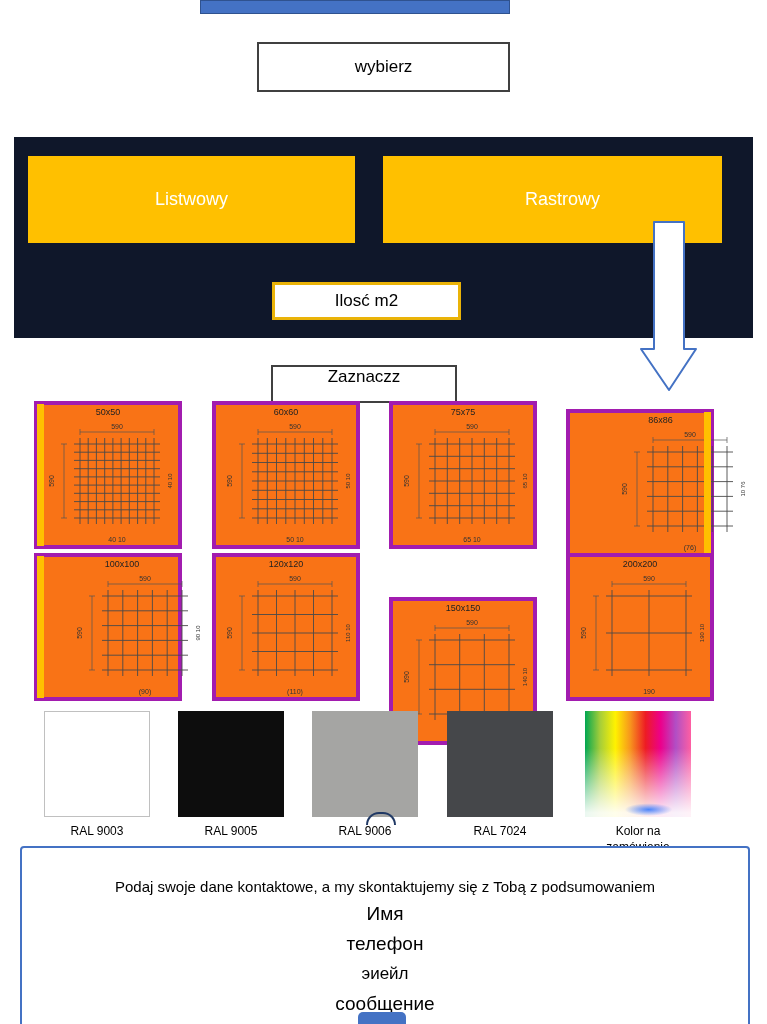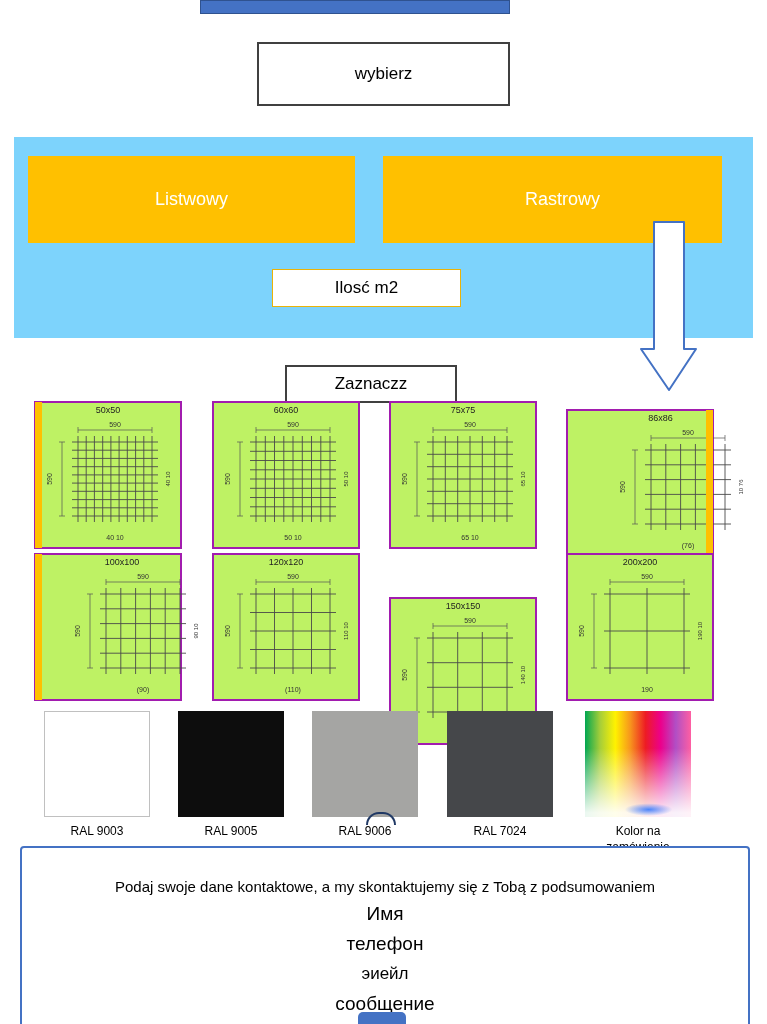--- a/index.html
+++ b/index.html
@@ -3,37 +3,37 @@
 <meta charset="utf-8">
 <style>
   * { box-sizing: border-box; margin: 0; padding: 0; }
   html, body { background: #ffffff; }
   body { font-family: "Liberation Sans", sans-serif; color: #000; }
   .page { position: relative; width: 767px; height: 1024px; background: #fff; overflow: hidden; margin: 0 auto; }
   .abs { position: absolute; }
 
   .top-bar { left: 200px; top: 0; width: 310px; height: 14px; background: #4472C4; border: 1px solid #2f528f; }
 
-  .wybierz-box { left: 257px; top: 42px; width: 253px; height: 64px; background: #fff;
+  .wybierz-box { left: 257px; top: 42px; width: 253px; height: 50px; background: #fff;
     border: 2px solid #404040; display: flex; align-items: center; justify-content: center; font-size: 17px; }
 
-  .blue-panel { left: 14px; top: 137px; width: 739px; height: 201px; background: #7dd3fc; }
+  .blue-panel { left: 14px; top: 137px; width: 739px; height: 201px; background: #0f172a; }
   .opt-btn { position: absolute; background: #FFC000; color: #ffffff; display: flex; align-items: center;
     justify-content: center; font-size: 18px; cursor: pointer; }
   .listwowy { left: 14px; top: 19px; width: 327px; height: 87px; }
   .rastrowy { left: 369px; top: 19px; width: 339px; height: 87px; padding-left: 20px; }
-  .ilosc-box { position: absolute; left: 258px; top: 132px; width: 189px; height: 38px; background: #fff;
-    border: 1px solid #eab308; display: flex; align-items: center; justify-content: center; font-size: 17px; color: #000; }
+  .ilosc-box { position: absolute; left: 258px; top: 145px; width: 189px; height: 38px; background: #fff;
+    border: 3px solid #eab308; display: flex; align-items: center; justify-content: center; font-size: 17px; color: #000; }
 
   .arrow-svg { left: 638px; top: 221px; z-index: 5; }
 
-  .zaznacz-box { left: 285px; top: 365px; width: 172px; height: 38px; background: #fff;
-    border: 2px solid #404040; display: flex; align-items: center; justify-content: center; font-size: 17px; }
-
-  .grid-card { position: absolute; width: 148px; height: 148px; background: #bef264; border: 2px solid #a21caf; cursor: pointer; }
+  .zaznacz-box { left: 271px; top: 365px; width: 186px; height: 38px; background: #fff;
+    border: 2px solid #404040; display: flex; justify-content: center; font-size: 17px; }
+
+  .grid-card { position: absolute; width: 148px; height: 148px; background: #f97316; border: 4px solid #a21caf; cursor: pointer; }
   .card-title { text-align: center; font-size: 9px; color: #222; height: 15px; line-height: 15px; }
   .card-svg { display: block; }
   .accent { position: absolute; top: -1px; bottom: -1px; width: 7px; background: #FFC000; }
   .accent.left { left: -1px; }
   .accent.right { right: -1px; }
 
   .swatch-wrap { position: absolute; top: 711px; width: 106px; }
   .swatch { width: 106px; height: 106px; cursor: pointer; }
   .rainbow { background:
       radial-gradient(ellipse 34px 9px at 60% 93%, rgba(46,117,255,0.85) 0%, rgba(46,117,255,0) 70%),

